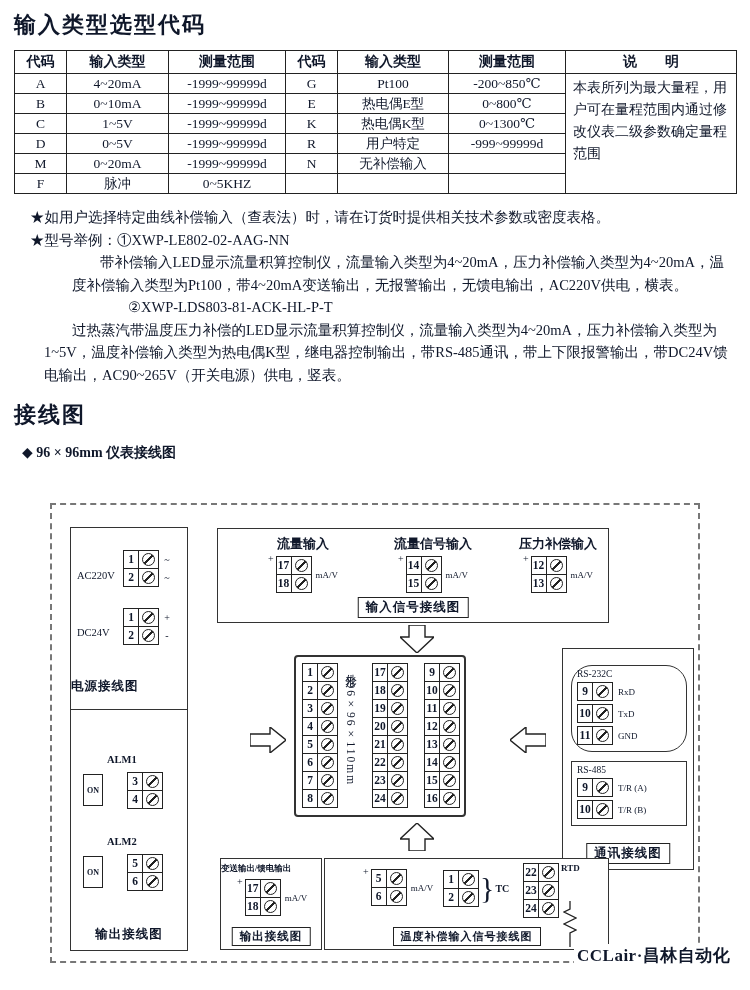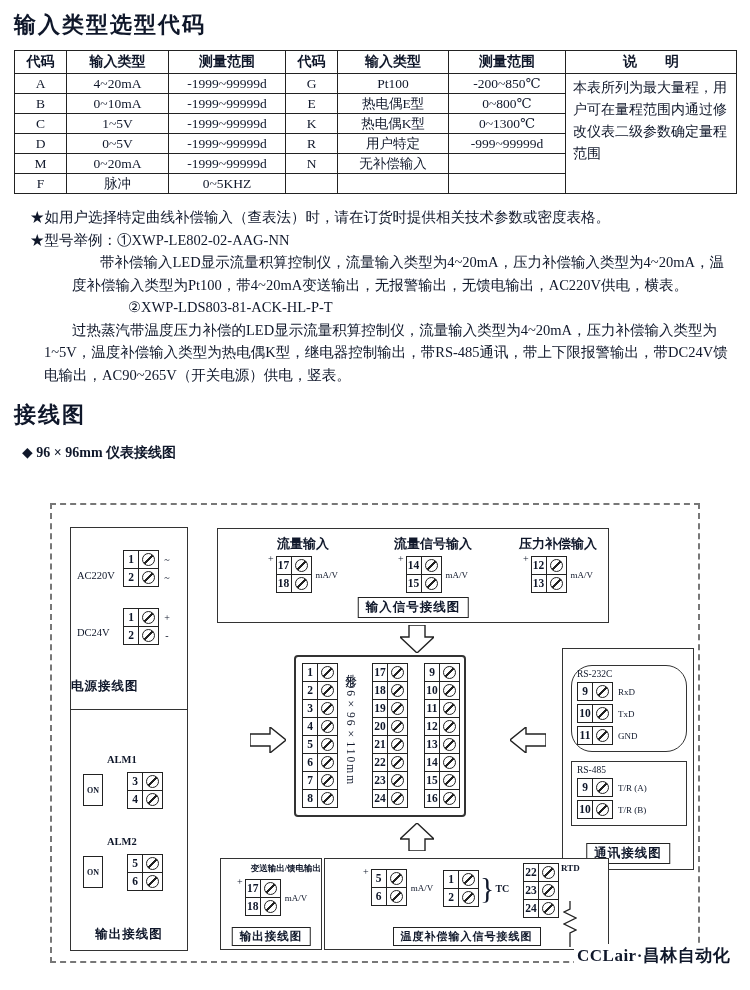--- a/index.html
+++ b/index.html
@@ -534,21 +534,21 @@
                 </span>
               </span>
               <span class="sig">T/R (B)</span>
             </div>
           </div>
       </div>
       <div class="abs cap boxcap ctr" style="bottom:5px;">通讯接线图</div>
     </div>
 
     <div class="abs box" style="left:168px; top:353px; width:102px; height:92px;">
-      <div class="abs glabel" style="top:4px; width:100%; text-align:right; font-size:8.5px;">变送输出/馈电输出</div>
+      <div class="abs glabel" style="top:4px; width:100%; text-align:left; font-size:8.5px;">变送输出/馈电输出</div>
       <div class="abs" style="left:16px; top:20px;">
         <div class="sig-row" style="margin-top:0;">
           <span class="plus">+</span>
           <div class="vterm">
 
           <span class="term">
                 <span class="tnum">17</span>
                 <span class="tscrew">
                   <span class="screw"></span>
                 </span>

